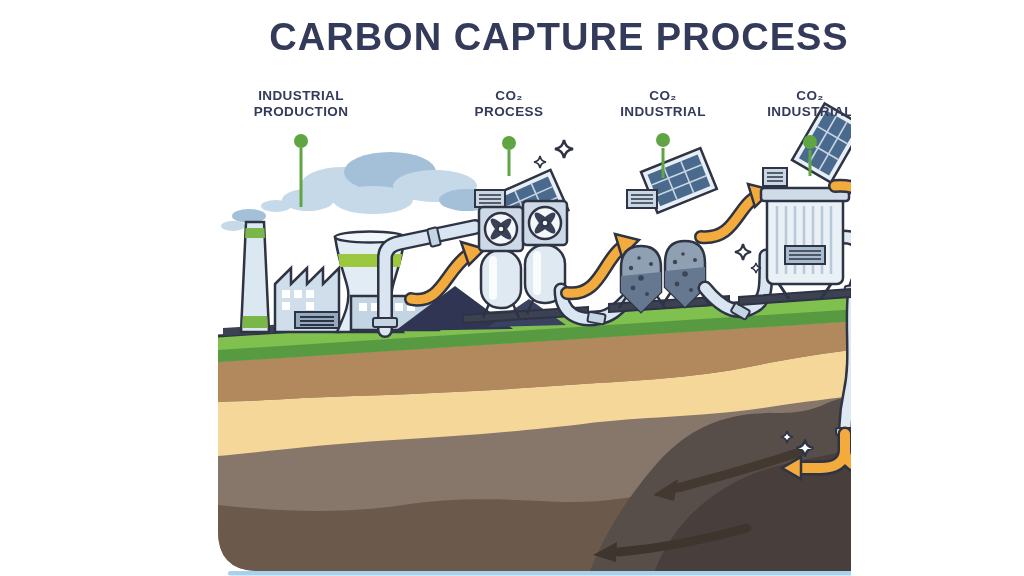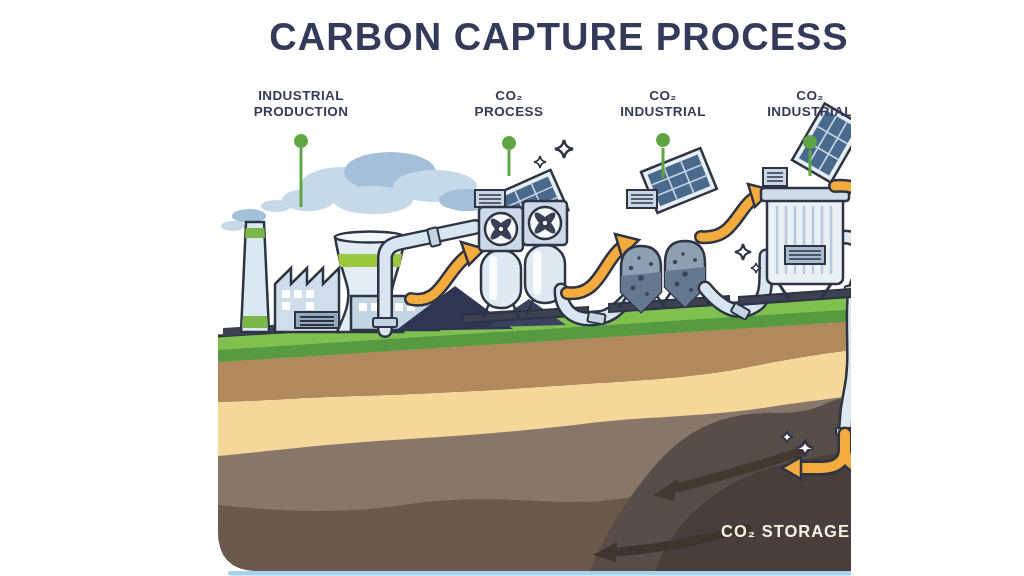--- a/index.html
+++ b/index.html
@@ -330,14 +330,13 @@
   </div>
   <div class="overlay stage-label" style="left:620px;top:88px;">
     <div>CO₂</div>
     <div>INDUSTRIAL</div>
   </div>
   <div class="overlay stage-label" style="left:767px;top:88px;">
     <div>CO₂</div>
     <div>INDUSTRIAL</div>
   </div>
 
-  <div class="overlay storage-label">CO₂ STORAGE</div>
 </div>
 
 </body></html>

